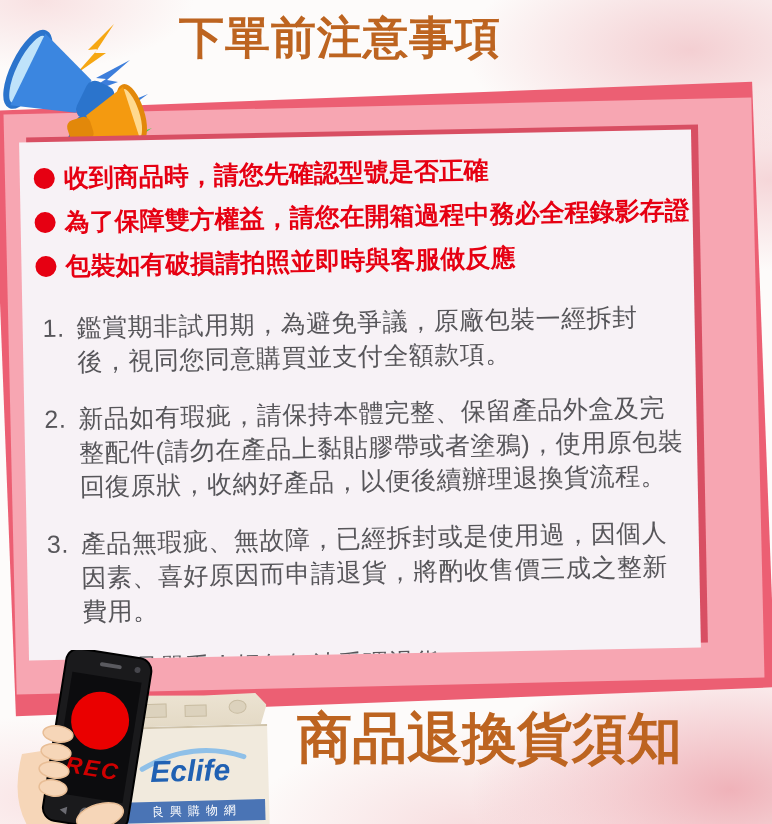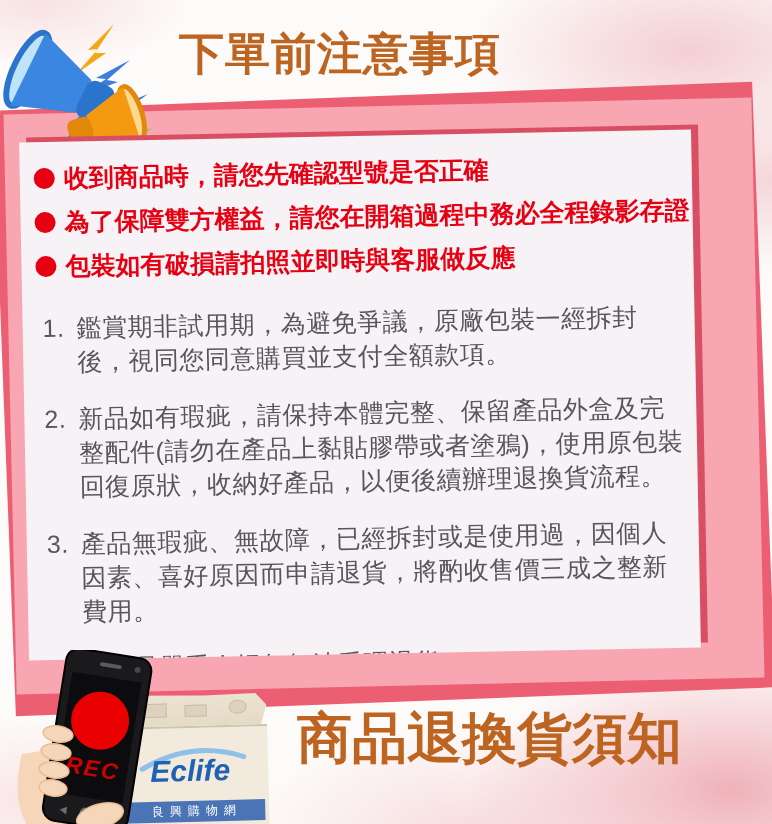--- a/index.html
+++ b/index.html
@@ -16,21 +16,21 @@
       radial-gradient(ellipse 320px 150px at 690px 50px, rgba(242,199,203,.85), rgba(242,199,203,0) 70%),
       radial-gradient(ellipse 260px 130px at 770px 180px, rgba(242,199,203,.7), rgba(242,199,203,0) 70%),
       radial-gradient(ellipse 360px 190px at 730px 790px, rgba(238,170,178,.9), rgba(238,170,178,0) 72%),
       radial-gradient(ellipse 320px 150px at 470px 830px, rgba(244,205,208,.65), rgba(244,205,208,0) 70%),
       radial-gradient(ellipse 220px 100px at 40px 0px, rgba(246,214,216,.7), rgba(246,214,216,0) 70%),
       radial-gradient(ellipse 240px 120px at 40px 800px, rgba(246,210,213,.55), rgba(246,210,213,0) 70%),
       #fdfbfa;
   }
   
   .main-title{
-    position:absolute;left:179px;top:24px;z-index:6;
+    position:absolute;left:179px;top:8px;z-index:6;
     font-size:45px;font-weight:900;letter-spacing:1px;
     color:var(--title-brown,#bd6420);white-space:nowrap;
   }
   .megaphone{position:absolute;left:2px;top:16px;width:178px;height:148px;z-index:3;}
   
   .card-back{
     position:absolute;left:4px;top:96px;width:760px;height:606px;
     background:var(--card-back,#ec5f73);transform:rotate(-2.2deg);z-index:1;
   }
   .card-pink{

